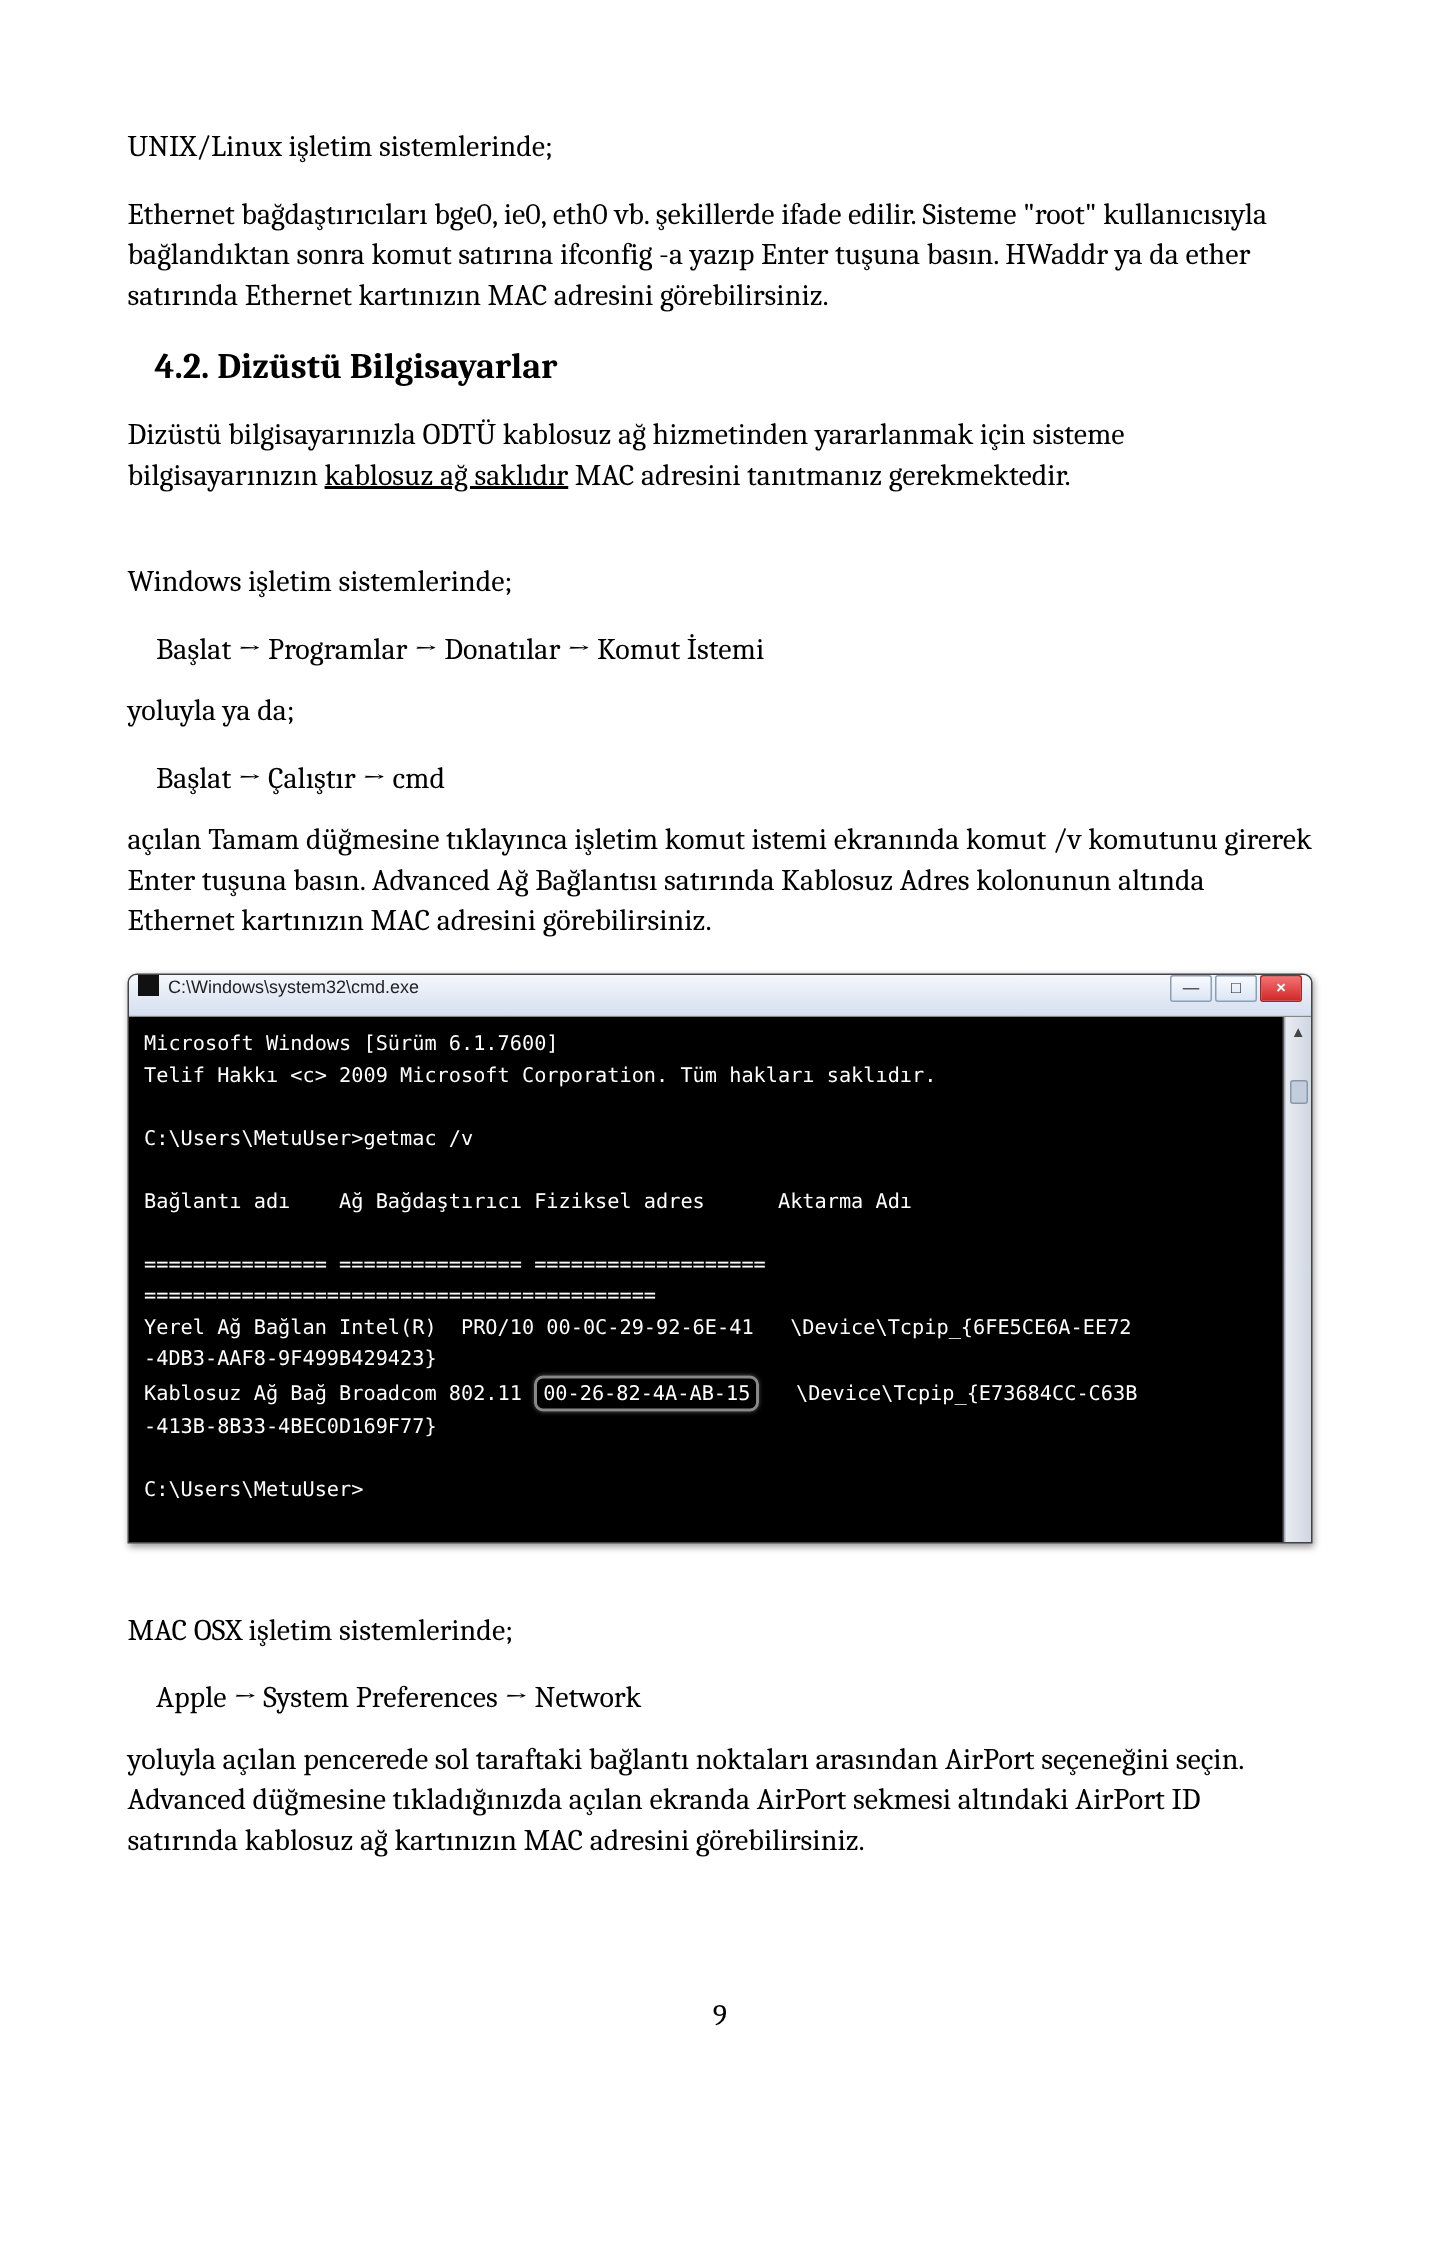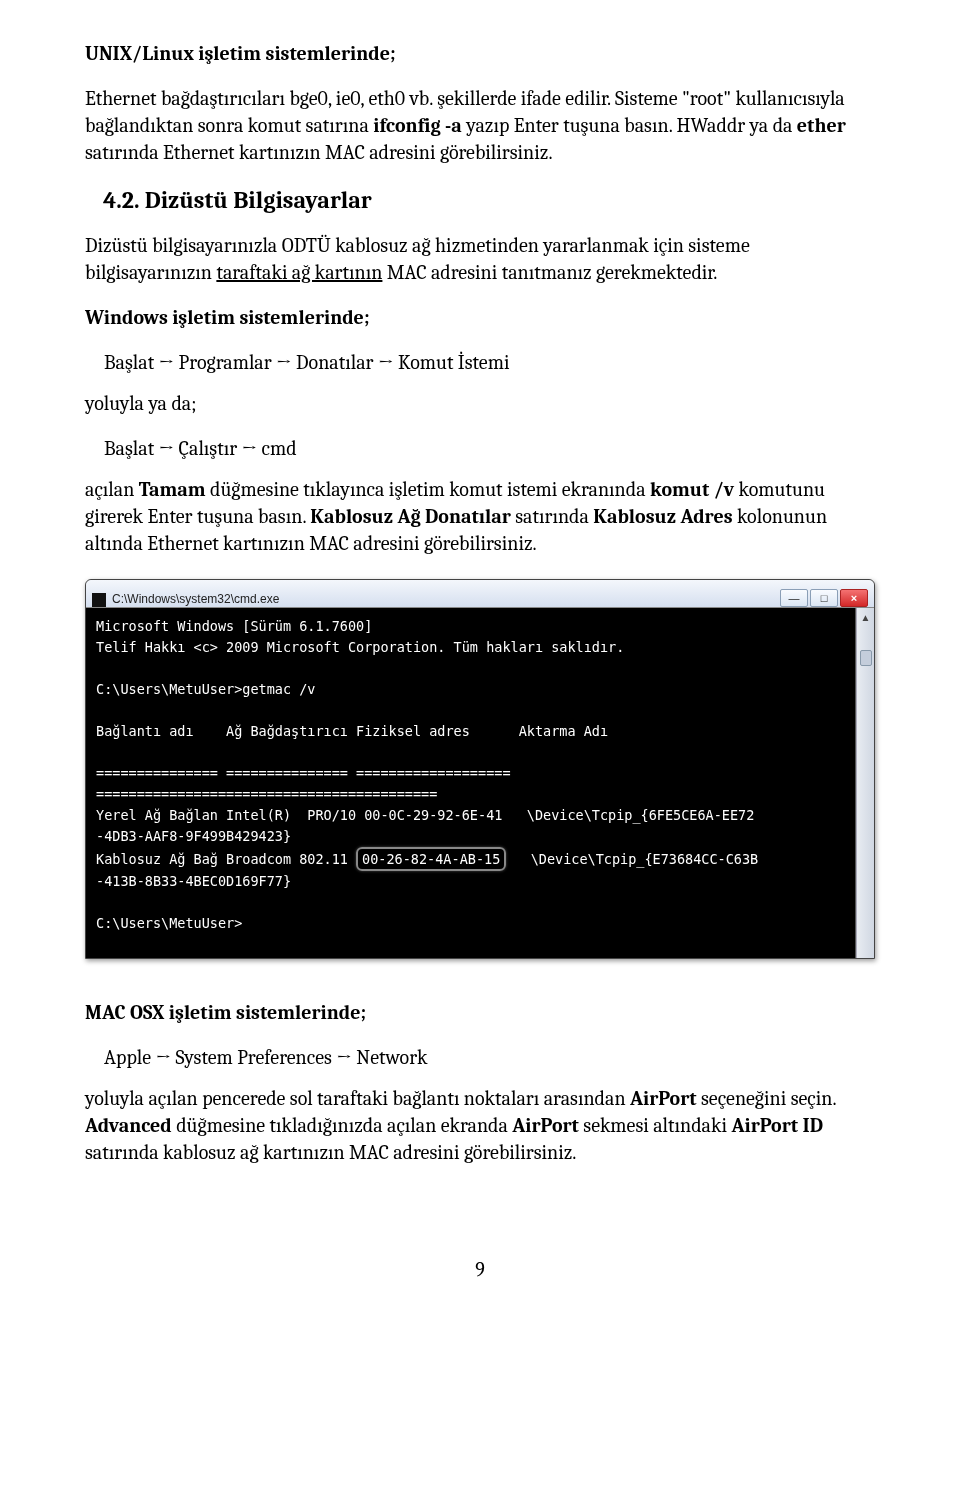--- a/index.html
+++ b/index.html
@@ -5,38 +5,38 @@
   * { margin: 0; padding: 0; box-sizing: border-box; }
   body {
     font-family: Cambria, Georgia, serif;
     background: #fff;
     color: #000;
     width: 960px;
     padding: 40px 85px 30px 85px;
     font-size: 20px;
     line-height: 1.35;
   }
-  .bold { font-weight: bold; }
+  .bold { font-weight: normal; margin-top: 44px; }
   .para { margin-bottom: 18px; }
   .section-heading {
     font-weight: bold;
     font-size: 24px;
     margin: 18px 0 16px 18px;
   }
   .indent-nav { margin-left: 19px; margin-bottom: 14px; }
   .cmd-window-wrap { margin: 22px 0 40px 0; }
   .cmd-outer {
     border: 1px solid #444;
     border-radius: 6px 6px 0 0;
     box-shadow: 1px 2px 5px rgba(0,0,0,0.4);
     background: #eef2f8;
   }
   .cmd-titlebar {
     display: flex;
-    align-items: flex-end;
+    align-items: flex-start;
     height: 28px;
     padding: 0 6px;
     background: linear-gradient(#f4f7fc, #d5dfef);
     border-bottom: 1px solid #888;
     border-radius: 6px 6px 0 0;
     font-family: "Segoe UI", Tahoma, sans-serif;
     font-size: 12px;
     color: #222;
   }
   .cmd-title-icon {
@@ -88,33 +88,33 @@
 
 <p class="para bold">UNIX/Linux işletim sistemlerinde;</p>
 
 <p class="para">
   <span>Ethernet bağdaştırıcıları bge0, ie0, eth0 vb. şekillerde ifade edilir. Sisteme "root" kullanıcısıyla bağlandıktan sonra komut satırına </span><span class="bold">ifconfig -a</span><span> yazıp Enter tuşuna basın. HWaddr ya da </span><span class="bold">ether</span><span> satırında Ethernet kartınızın MAC adresini görebilirsiniz.</span>
 </p>
 
 <p class="section-heading">4.2.    Dizüstü Bilgisayarlar</p>
 
 <p class="para">
-  <span>Dizüstü bilgisayarınızla ODTÜ kablosuz ağ hizmetinden yararlanmak için sisteme bilgisayarınızın </span><span style="text-decoration: underline">taraftaki ağ kartının</span><span> MAC adresini tanıtmanız gerekmektedir.</span>
+  <span>Dizüstü bilgisayarınızla ODTÜ kablosuz ağ hizmetinden yararlanmak için sisteme bilgisayarınızın </span><span style="text-decoration: underline">kablosuz ağ saklıdır</span><span> MAC adresini tanıtmanız gerekmektedir.</span>
 </p>
 
 <p class="para bold">Windows işletim sistemlerinde;</p>
 
 <p class="indent-nav">Başlat → Programlar → Donatılar → Komut İstemi</p>
 
 <p class="para">yoluyla ya da;</p>
 
 <p class="indent-nav">Başlat → Çalıştır → cmd</p>
 
 <p class="para">
-  <span>açılan </span><span class="bold">Tamam</span><span> düğmesine tıklayınca işletim komut istemi ekranında </span><span class="bold">komut /v</span><span> komutunu girerek Enter tuşuna basın. </span><span class="bold">Kablosuz Ağ Donatılar</span><span> satırında </span><span class="bold">Kablosuz Adres</span><span> kolonunun altında Ethernet kartınızın MAC adresini görebilirsiniz.</span>
+  <span>açılan </span><span class="bold">Tamam</span><span> düğmesine tıklayınca işletim komut istemi ekranında </span><span class="bold">komut /v</span><span> komutunu girerek Enter tuşuna basın. </span><span class="bold">Advanced Ağ Bağlantısı</span><span> satırında </span><span class="bold">Kablosuz Adres</span><span> kolonunun altında Ethernet kartınızın MAC adresini görebilirsiniz.</span>
 </p>
 
 <div class="cmd-window-wrap">
   <div class="cmd-outer">
     <div class="cmd-titlebar">
       <span class="cmd-title-icon"></span>
       <span>C:\Windows\system32\cmd.exe</span>
       <span class="spacer"></span>
       <span class="win-btn">—</span>
       <span class="win-btn">□</span>

